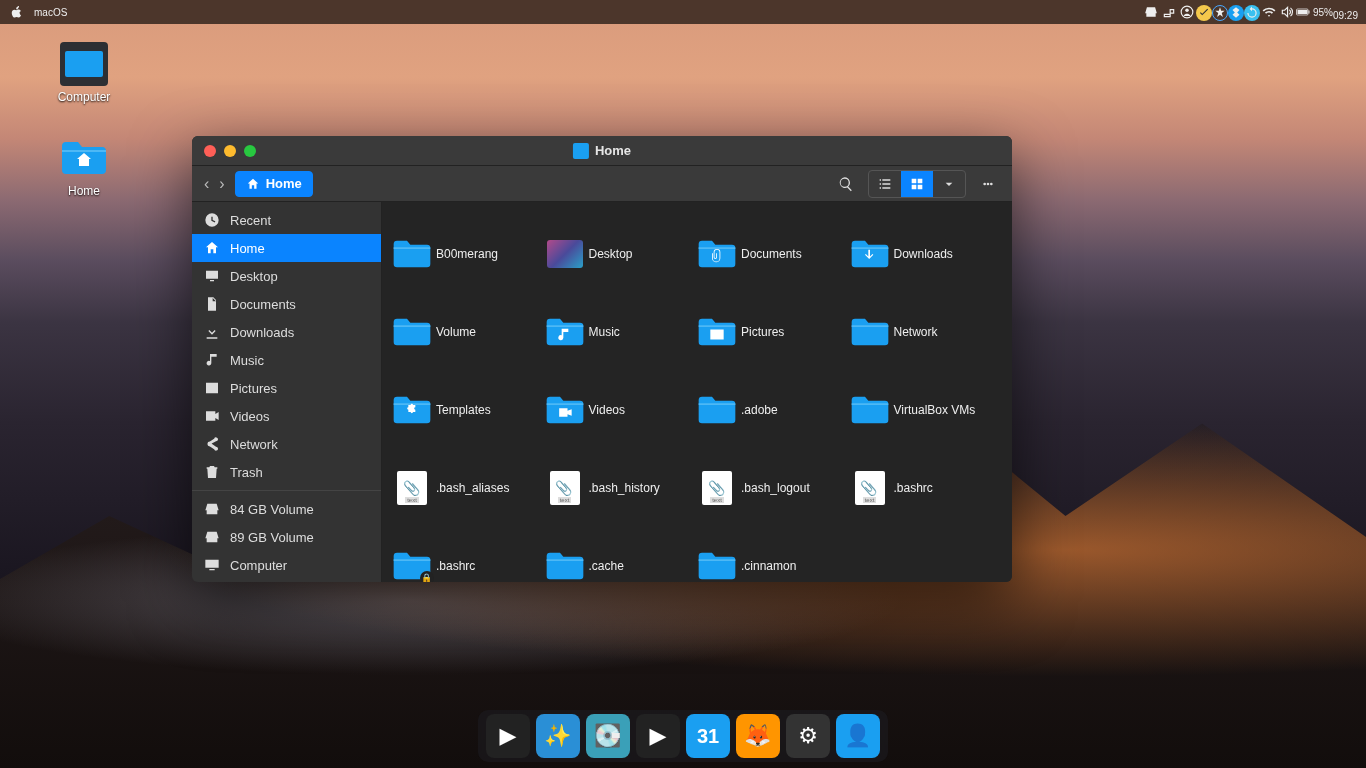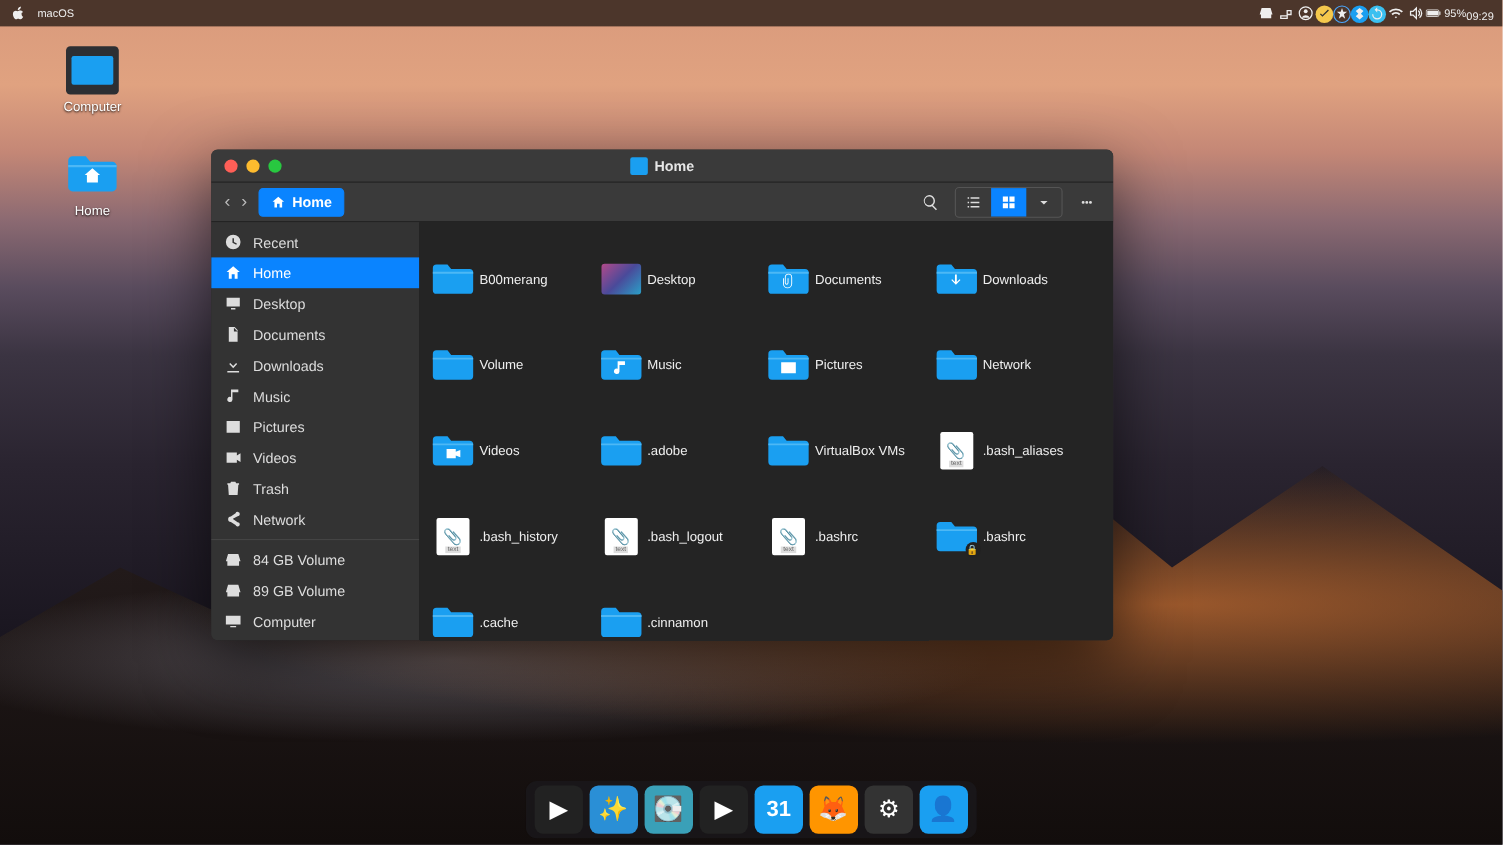--- a/index.html
+++ b/index.html
@@ -359,29 +359,29 @@
           <span>Pictures</span>
         </div>
         <div class="sb-item">
           <svg>
             <use href="#i-video"></use>
           </svg>
           <span>Videos</span>
         </div>
         <div class="sb-item">
           <svg>
+            <use href="#i-share"></use>
+          </svg>
+          <span>Network</span>
+        </div>
+        <div class="sb-item">
+          <svg>
             <use href="#i-trash"></use>
           </svg>
           <span>Trash</span>
-        </div>
-        <div class="sb-item">
-          <svg>
-            <use href="#i-share"></use>
-          </svg>
-          <span>Network</span>
         </div>
         <div class="sb-sep"></div>
         <div class="sb-item">
           <svg>
             <use href="#i-drive"></use>
           </svg>
           <span>84 GB Volume</span>
         </div>
         <div class="sb-item">
           <svg>
@@ -455,20 +455,29 @@
           </div>
           <div class="lbl">Pictures</div>
         </div>
         <div class="item">
           <div class="ic">
             <svg viewBox="0 0 48 40">
               <use href="#i-folder"></use>
             </svg>
           </div>
           <div class="lbl">Network</div>
+        </div>
+        <div class="item">
+          <div class="ic">
+            <svg viewBox="0 0 48 40">
+              <use href="#i-folder"></use>
+              <path fill="#fff" d="M20 16h4a2 2 0 114 0h4v4a2 2 0 100 4v4h-4a2 2 0 11-4 0h-4v-4a2 2 0 110-4z" transform="scale(0.7) translate(8,4)"></path>
+            </svg>
+          </div>
+          <div class="lbl">Templates</div>
         </div>
         <div class="item">
           <div class="ic">
             <svg viewBox="0 0 48 40">
               <use href="#i-folder"></use>
               <path fill="#fff" d="M17 18h10v10H17zm10 3l5-2v8l-5-2z"></path>
             </svg>
           </div>
           <div class="lbl">Videos</div>
         </div>

